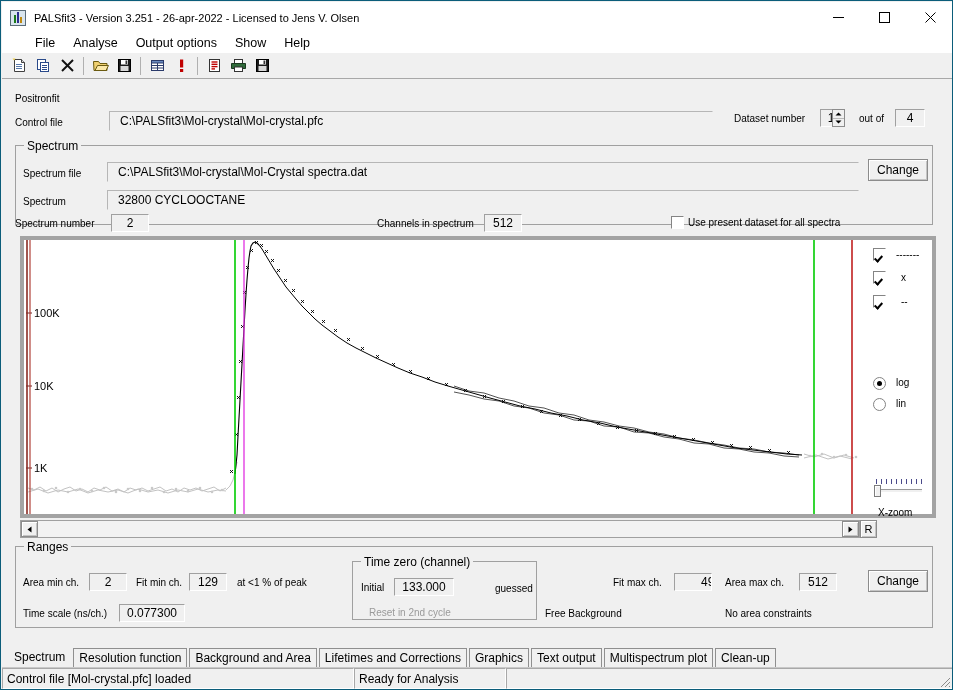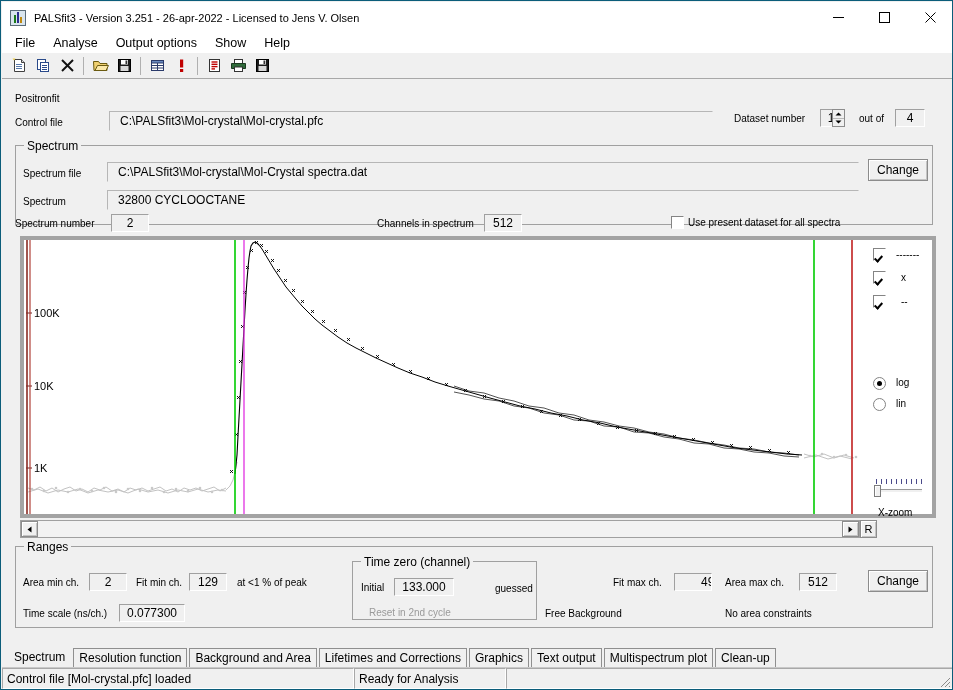--- a/index.html
+++ b/index.html
@@ -56,21 +56,21 @@
     background: #ffffff;
   }
   .win-btn svg { display: block; }
 
   
   .menubar {
     position: absolute; left: 1px; top: 32px;
     width: 951px; height: 20px;
     background: #ffffff;
     display: flex; align-items: center;
-    padding-left: 4px;
+    padding-left: 24px;
     box-sizing: border-box;
   }
   .menu-item {
     padding: 2px 9px;
     font-size: 12.5px;
     white-space: nowrap;
   }
 
   
   .toolbar {

